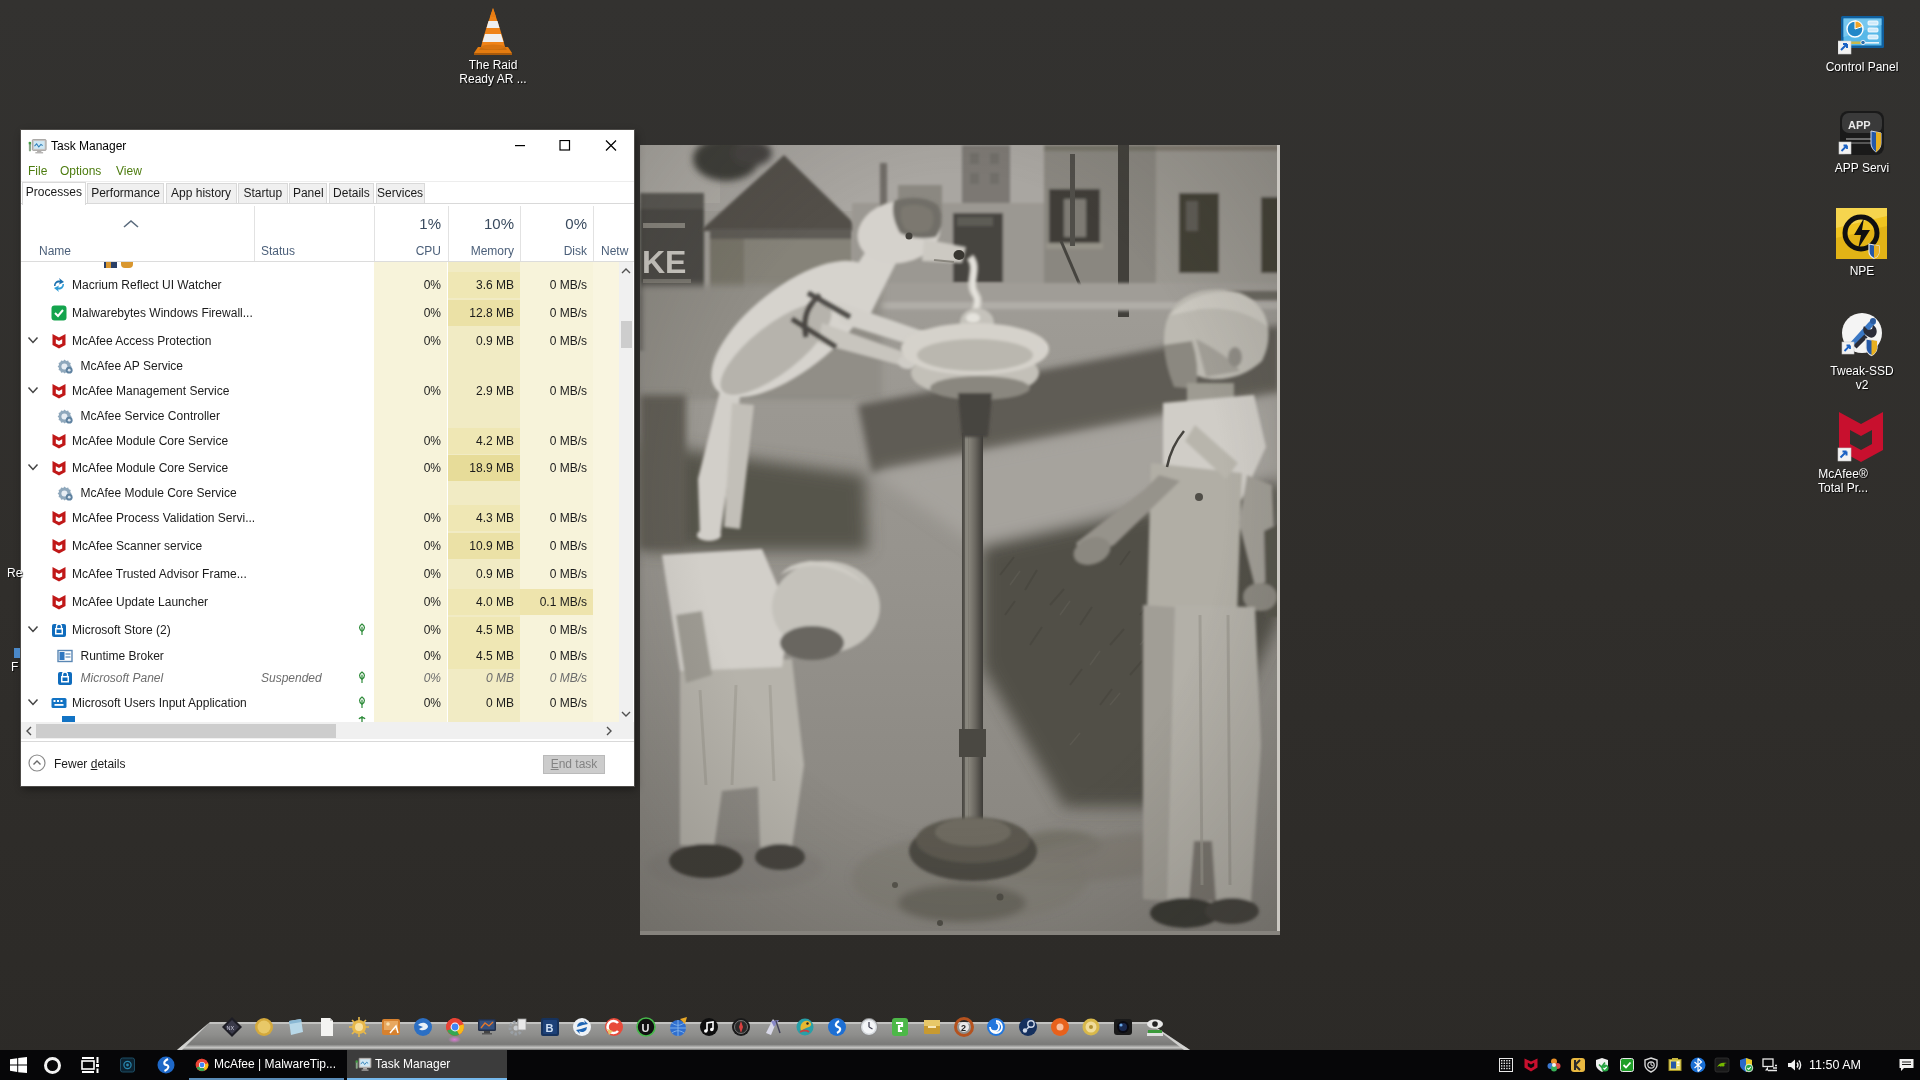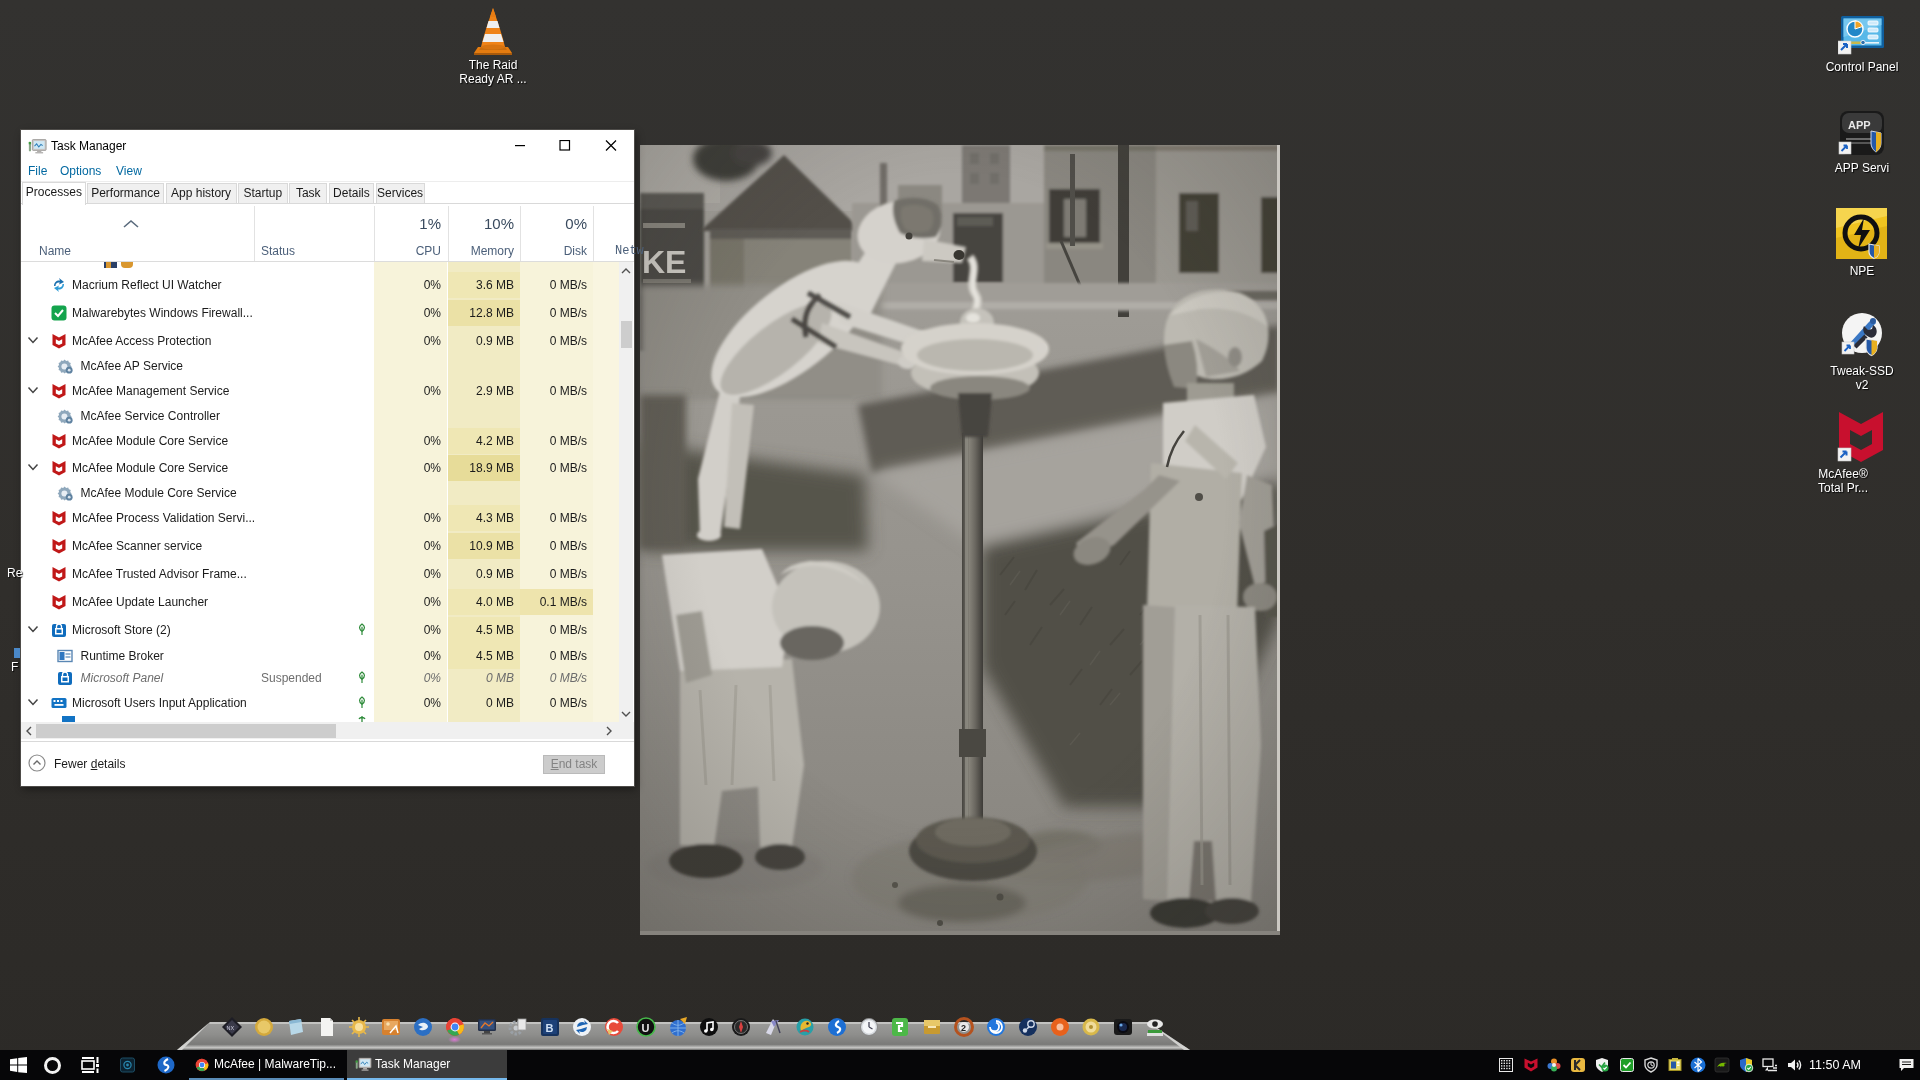--- a/index.html
+++ b/index.html
@@ -1,20 +1,20 @@
 <!DOCTYPE html>
 <html><head><meta charset="utf-8">
 <style>
 html,body{margin:0;padding:0;width:1920px;height:1080px;overflow:hidden;background:#2e2c29;font-family:"Liberation Sans",sans-serif;}
 .abs{position:absolute;}
 #desk{position:absolute;inset:0;background:linear-gradient(180deg,#333230 0%,#302e2b 55%,#2c2a27 100%);}
 .dlabel{position:absolute;color:#fff;font-size:12px;text-align:center;text-shadow:1px 1px 1px rgba(0,0,0,0.9);}
 #tm{position:absolute;left:21px;top:130px;width:613px;height:656px;background:#fff;box-shadow:0 0 0 1px #4e4c49,2px 3px 8px rgba(0,0,0,.45);font-size:12px;color:#000;}
 #tm .menu{position:absolute;top:30px;left:0;width:100%;height:22px;}
-#tm .menu span{position:absolute;top:4px;color:#0369a1;}
+#tm .menu span{position:absolute;top:4px;color:#4d7c0f;}
 .tab{position:absolute;top:53px;height:21px;background:#f0f0f0;border:1px solid #d9d9d9;border-bottom:none;box-sizing:border-box;text-align:center;color:#1a1a1a;line-height:19px;font-size:12px;}
 .tab.active{background:#fff;top:52px;height:23px;z-index:3;}
 .hdrtxt{color:#4c607a;font-size:12px;}
 .rowtxt{position:absolute;white-space:nowrap;color:#1b1b1b;font-size:12px;line-height:14px;}
 .num{position:absolute;text-align:right;color:#1b1b1b;font-size:12px;}
 .vline{position:absolute;width:1px;background:#e2e2e2;}
 .leaf{position:absolute;width:12px;height:13px;}
 #taskbar{position:absolute;left:0;top:1050px;width:1920px;height:30px;background:#060608;}
 .tray{position:absolute;top:1057px;width:16px;height:16px;}
 </style></head><body>
@@ -259,35 +259,35 @@
       <span style="left:7px">File</span>
       <span style="left:39px">Options</span>
       <span style="left:95px">View</span>
     </div>
 <div class="abs" style="left:0;top:51px;width:613px;height:1px;background:#ededed;"></div>
 <div class="abs" style="left:0;top:73px;width:613px;height:1px;background:#d9d9d9;z-index:1"></div>
 <div class="tab active" style="left:1.2px;width:63.4px;">Processes</div>
 <div class="tab" style="left:65.7px;width:77.7px;">Performance</div>
 <div class="tab" style="left:144.5px;width:71.1px;">App history</div>
 <div class="tab" style="left:216.7px;width:50.3px;">Startup</div>
-<div class="tab" style="left:268.1px;width:38.3px;">Task</div>
+<div class="tab" style="left:268.1px;width:38.3px;">Panel</div>
 <div class="tab" style="left:307.5px;width:45.9px;">Details</div>
 <div class="tab" style="left:354.5px;width:49.2px;">Services</div>
 <svg class="abs" style="left:100px;top:88px" width="20" height="12" viewBox="0 0 20 12">
       <path d="M3,9 L10,3 L17,9" stroke="#5a6b7d" stroke-width="1.6" fill="none"></path>
     </svg>
 <div class="abs hdrtxt" style="left:7px;top:114px;margin-left:11px;">Name</div>
 <div class="abs hdrtxt" style="left:240px;top:114px;">Status</div>
 <div class="abs hdrtxt" style="left:330px;top:85px;width:90px;text-align:right;font-size:15px;color:#394a5e;">1%</div>
 <div class="abs hdrtxt" style="left:330px;top:114px;width:90px;text-align:right;">CPU</div>
 <div class="abs hdrtxt" style="left:403px;top:85px;width:90px;text-align:right;font-size:15px;color:#394a5e;">10%</div>
 <div class="abs hdrtxt" style="left:403px;top:114px;width:90px;text-align:right;">Memory</div>
 <div class="abs hdrtxt" style="left:476px;top:85px;width:90px;text-align:right;font-size:15px;color:#394a5e;">0%</div>
 <div class="abs hdrtxt" style="left:476px;top:114px;width:90px;text-align:right;">Disk</div>
-<div class="abs hdrtxt" style="left:594px;top:114px;font-family:Liberation Mono, monospace;">Netw</div>
+<div class="abs hdrtxt" style="left:580px;top:114px;">Netw</div>
 <div class="vline" style="left:233.0px;top:76px;height:55px;"></div>
 <div class="vline" style="left:353.2px;top:76px;height:55px;"></div>
 <div class="vline" style="left:426.5px;top:76px;height:55px;"></div>
 <div class="vline" style="left:499.0px;top:76px;height:55px;"></div>
 <div class="vline" style="left:572.3px;top:76px;height:55px;"></div>
 <div class="abs" style="left:0;top:131px;width:613px;height:1px;background:#dcdcdc;"></div>
 <div class="abs" style="left:353.2px;top:132px;width:73.3px;height:460px;background:#f7f3da;"></div>
 <div class="abs" style="left:426.5px;top:132px;width:72.5px;height:460px;background:#f1ebc4;"></div>
 <div class="abs" style="left:499px;top:132px;width:73.3px;height:460px;background:#f7f3da;"></div>
 <div class="abs" style="left:572.3px;top:132px;width:25.7px;height:460px;background:#f9f5e0;"></div>
@@ -436,21 +436,21 @@
 <div class="num" style="left:330px;top:518.5px;width:90px;">0%</div>
 <div class="num" style="left:400px;top:518.5px;width:93px;">4.5 MB</div>
 <div class="num" style="left:473px;top:518.5px;width:93px;">0 MB/s</div>
 <svg class="abs" style="left:36px;top:539.5px" width="16" height="16" viewBox="0 0 16 16">
       <rect x="1" y="2" width="14" height="13" rx="2" fill="#0f6cbd"></rect>
       <path d="M5.5,6 L5.5,4.5 A2.5,2.5 0 0 1 10.5,4.5 L10.5,6" stroke="#fff" stroke-width="1.3" fill="none"></path>
       <rect x="4" y="6" width="8" height="6.5" fill="#fff"></rect>
       <rect x="5.5" y="7.5" width="5" height="3.5" fill="#0f6cbd"></rect>
     </svg>
 <div class="rowtxt" style="left:59.5px;top:540.5px;font-style:italic;color:#6d6d6d;">Microsoft Panel</div>
-<div class="rowtxt" style="left:240px;top:540.5px;color:#6d6d6d;">Suspended</div>
+<div class="rowtxt" style="left:240px;top:540.5px;font-style:italic;color:#6d6d6d;">Suspended</div>
 <svg class="leaf" style="left:335px;top:540.5px" width="12" height="14" viewBox="0 0 12 14">
       <path d="M6,1 C9,3 10,6 6,9 C2,6 3,3 6,1 Z" fill="none" stroke="#2e8b3a" stroke-width="1.3"></path>
       <path d="M6,4 L6,13" stroke="#2e8b3a" stroke-width="1.3"></path>
     </svg>
 <div class="num" style="left:330px;top:540.5px;width:90px;font-style:italic;color:#6d6d6d;">0%</div>
 <div class="num" style="left:400px;top:540.5px;width:93px;font-style:italic;color:#6d6d6d;">0 MB</div>
 <div class="num" style="left:473px;top:540.5px;width:93px;font-style:italic;color:#6d6d6d;">0 MB/s</div>
 <svg class="abs" style="left:6px;top:567.5px" width="12" height="9" viewBox="0 0 12 9">
       <path d="M1.5,1.5 L6,6.5 L10.5,1.5" stroke="#444" stroke-width="1.5" fill="none"></path>
     </svg>

